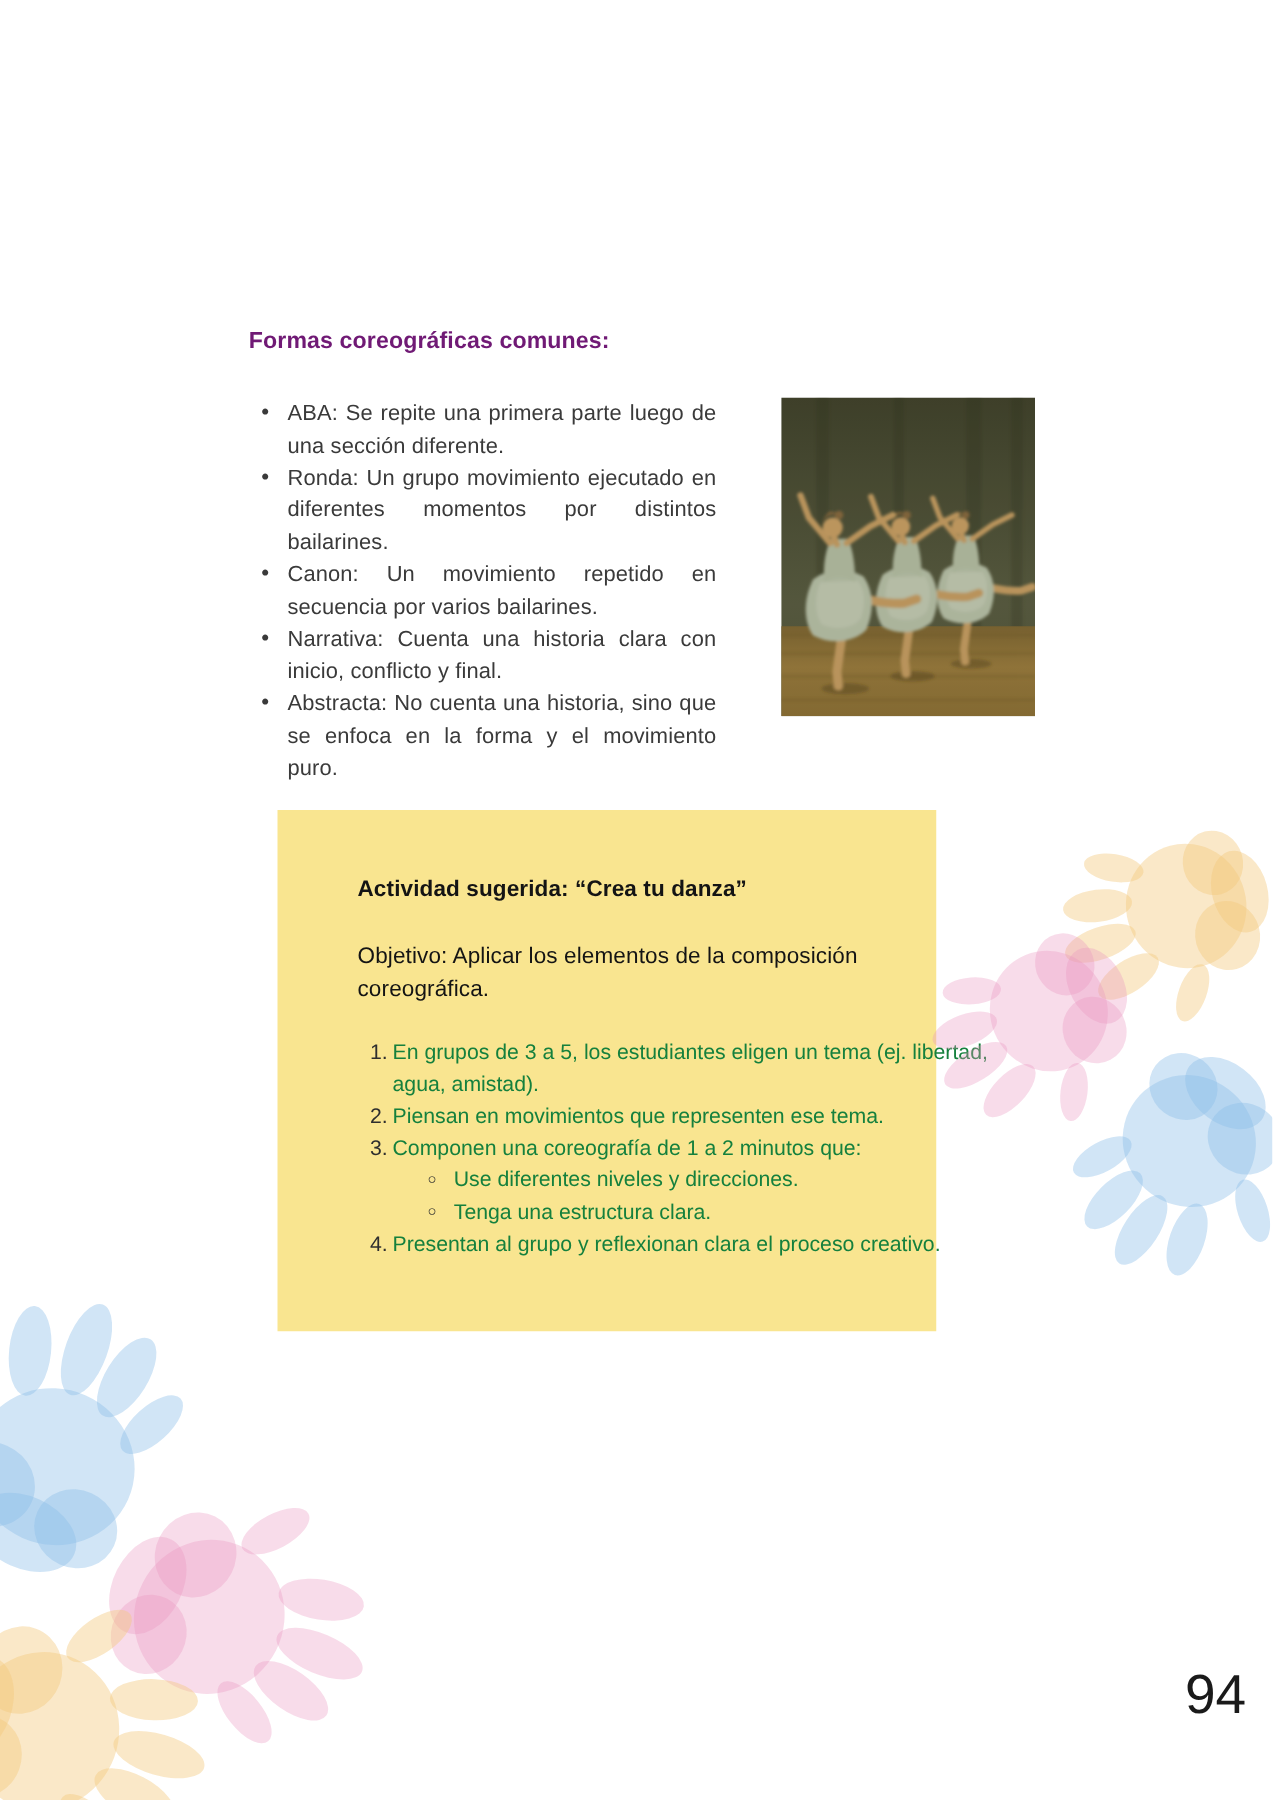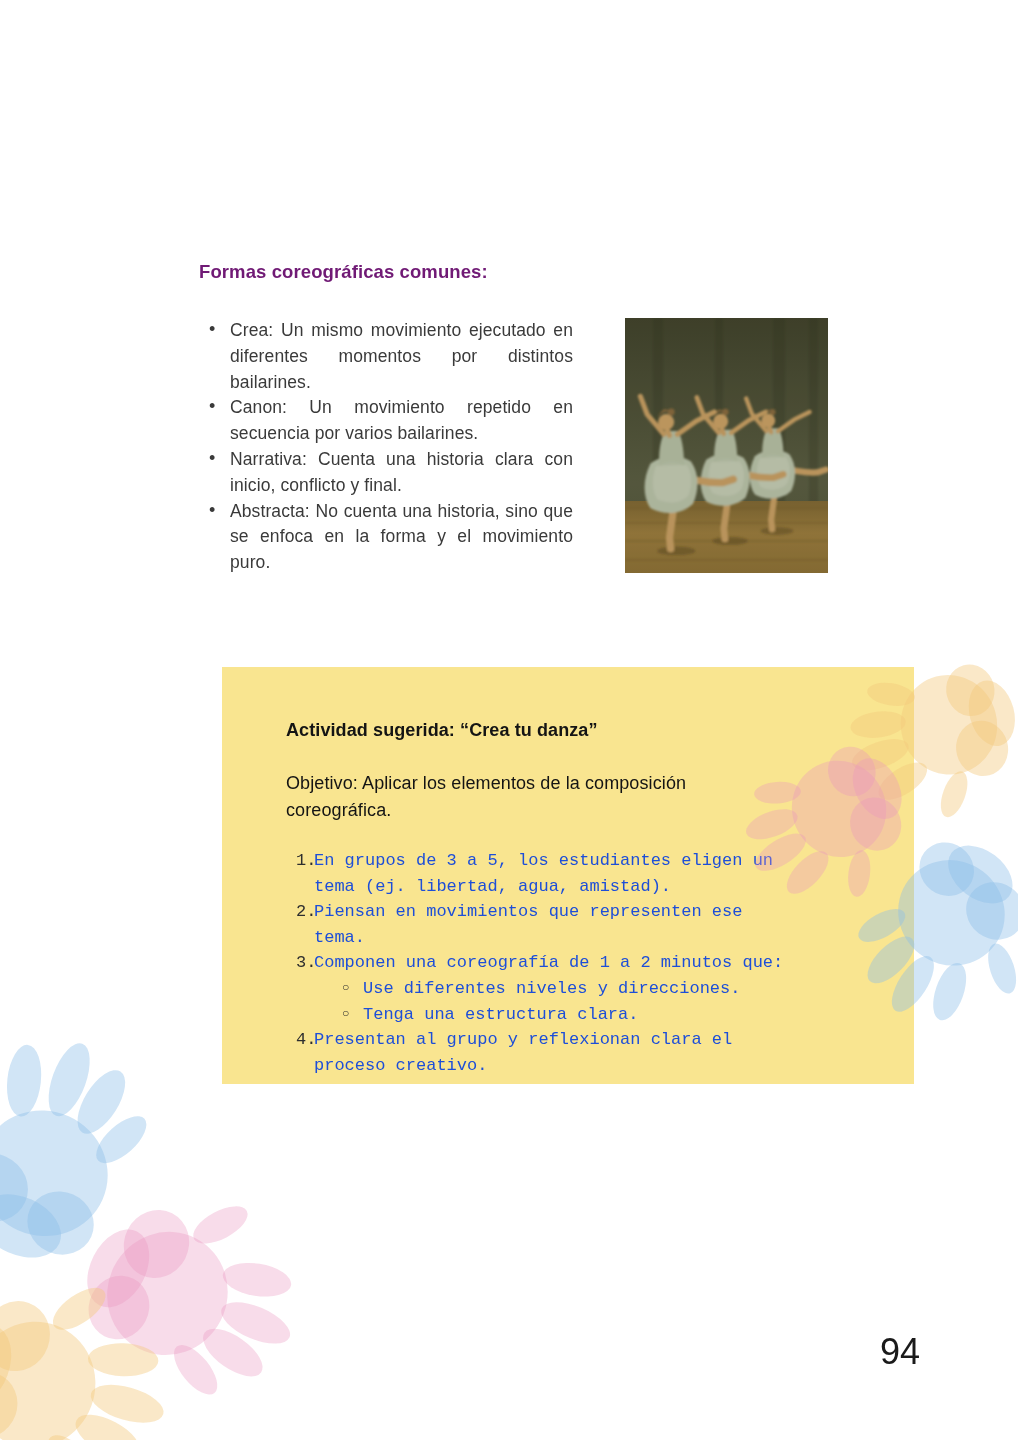--- a/index.html
+++ b/index.html
@@ -24,51 +24,51 @@
   }
   .bullet-list li::before {
     content:"\2022"; position:absolute; left:2px; top:-1px;
     font-size:18px; color:#3a3a3a;
   }
   .dance-image {
     position:absolute; left:625px; top:318px; width:203px; height:255px;
     display:block; z-index:3;
   }
   .activity-box {
-    position:absolute; left:222px; top:648px; width:692px; height:417px;
-    background:#f9e590; padding:50px 0 0 64px; z-index:1;margin-top:19px;
+    position:absolute; left:222px; top:648px; width:527px; height:417px;
+    background:#f9e590; padding:50px 0 0 64px; z-index:1;
   }
   .activity-title {
     font-size:18px; font-weight:bold; color:#141414; line-height:27px; letter-spacing:0.1px;
   }
   .activity-objective {
     font-size:18px; font-weight:normal; color:#141414; line-height:27px;
     margin-top:26px; max-width:474px; letter-spacing:0.1px;
   }
   .steps {
     list-style:none; counter-reset:step;
     margin:24px 0 0 10px; width:502px;
   }
   .steps > li {
     position:relative; counter-increment:step; padding-left:18px;
-    font-size:17px; line-height:25.6px; color:#1d4ed8;font-family:Liberation Mono, monospace;
+    font-size:17px; line-height:25.6px; color:#15803d;
   }
   .steps > li::before {
     content:counter(step) "."; position:absolute; left:0; top:0;
     color:#2e2e2e;
   }
   .substeps { list-style:none; margin-left:14px; }
   .substeps li { position:relative; padding-left:35px; }
   .substeps li::before {
     content:"\25CB"; position:absolute; left:14px; top:0px;
     font-size:12px; color:#2e2e2e;
   }
   .page-number {
-    position:absolute; left:880px; top:1331px;
-    font-size:36px; color:#1a1a1a; z-index:3;
+    position:absolute; left:948px; top:1331px;
+    font-size:44px; color:#1a1a1a; z-index:3;
   }
   .hand { position:absolute; z-index:2; }
 </style>
 </head>
 <body>
 
 <svg width="0" height="0" style="position:absolute" aria-hidden="true">
   <defs>
     <g id="handprint">
       <ellipse cx="50" cy="62" rx="27" ry="26"></ellipse>
@@ -96,21 +96,22 @@
       <circle cx="-2.5" cy="-50" r="3.1" fill="#86683e"></circle>
     </g>
   </defs>
 </svg>
 
 <div class="page">
 
   <h2 class="heading">Formas coreográficas comunes:</h2>
 
   <ul class="bullet-list">
-    <li>Crea: Un mismo movimiento ejecutado en diferentes momentos por distintos bailarines.</li>
+    <li>ABA: Se repite una primera parte luego de una sección diferente.</li>
+    <li>Ronda: Un grupo movimiento ejecutado en diferentes momentos por distintos bailarines.</li>
     <li>Canon: Un movimiento repetido en secuencia por varios bailarines.</li>
     <li>Narrativa: Cuenta una historia clara con inicio, conflicto y final.</li>
     <li>Abstracta: No cuenta una historia, sino que se enfoca en la forma y el movimiento puro.</li>
   </ul>
 
   <svg class="dance-image" viewBox="0 0 203 255">
     <defs>
       <linearGradient id="bgG" x1="0" y1="0" x2="0" y2="1">
         <stop offset="0" stop-color="#3f412b"></stop>
         <stop offset="0.65" stop-color="#575a40"></stop>

